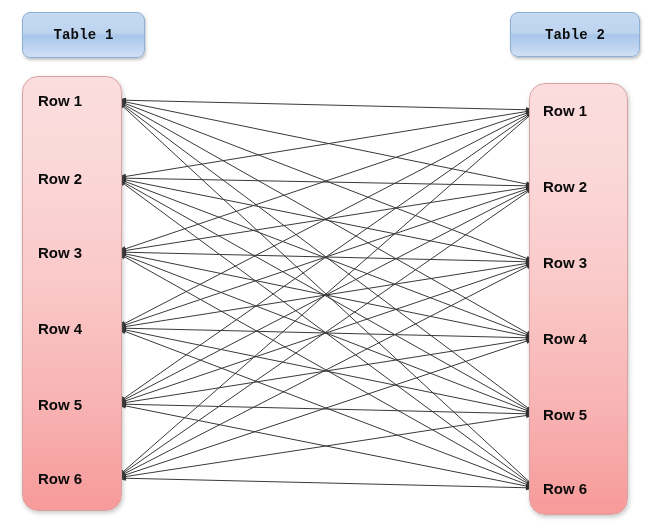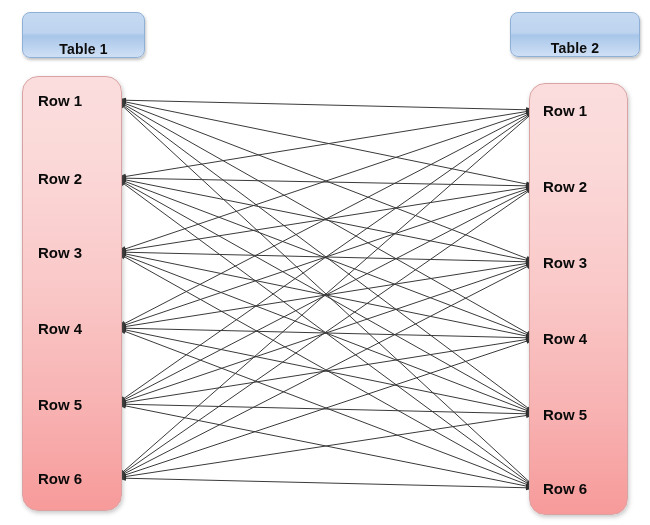--- a/index.html
+++ b/index.html
@@ -13,30 +13,31 @@
     height: 525px;
     background: #ffffff;
     overflow: hidden;
     font-family: "Liberation Sans", sans-serif;
   }
 
   
   .table-chip {
     position: absolute;
     display: flex;
-    align-items: flex-end;
+    align-items: center;
     justify-content: center;
     border: 1px solid #8fb0d6;
     border-radius: 8px;
     background: linear-gradient(to bottom, #c5d9f1 0%, #bed4ef 45%, #a8c6e9 52%, #cfe0f5 100%);
     box-shadow: 1px 2px 3px rgba(120,120,120,0.45);
     color: #0d0d0d;
     font-weight: bold;
     font-size: 14px;
     letter-spacing: 0.2px;
+    font-family: Liberation Mono, monospace;
   }
   #table1-chip { left: 22px;  top: 12px; width: 121px; height: 44px; }
   #table2-chip { left: 510px; top: 12px; width: 128px; height: 43px; }
 
   
   .row-column {
     position: absolute;
     border: 1px solid #d9a3a3;
     border-radius: 16px;
     box-shadow: 1px 2px 4px rgba(130,130,130,0.45);

